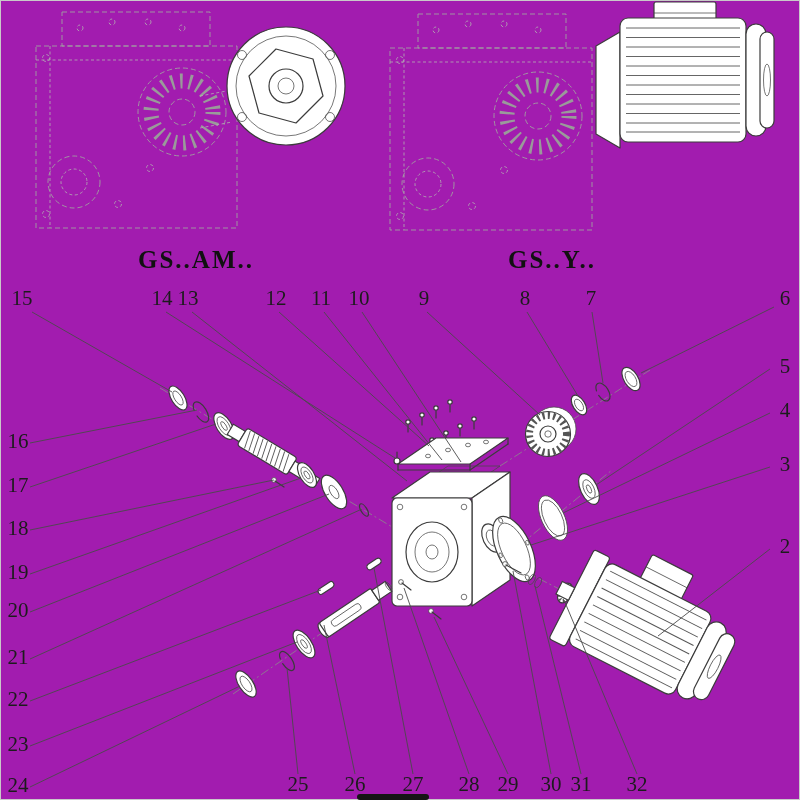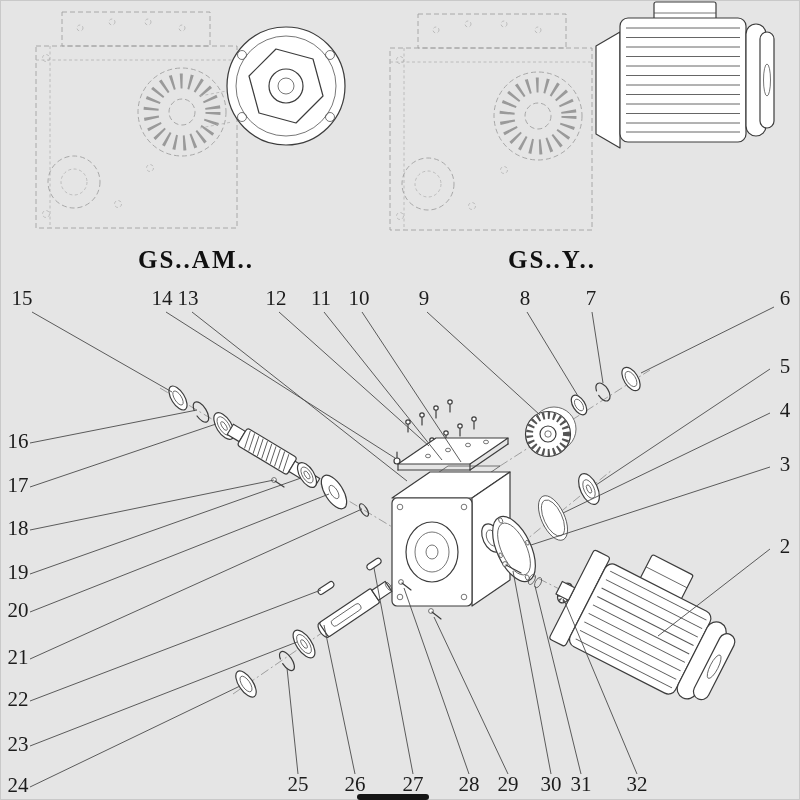--- a/index.html
+++ b/index.html
@@ -1,16 +1,16 @@
 <!DOCTYPE html>
 <html><head>
 <meta charset="utf-8">
 <style>
   html,body{margin:0;padding:0;background:#ffffff;}
-  .stage{width:800px;height:800px;position:relative;background:#e5e5e5;overflow:hidden;}
+  .stage{width:800px;height:800px;position:relative;background:#a21caf;overflow:hidden;}
   svg{display:block;}
   .callout{font-family:"Liberation Serif","DejaVu Serif",serif;font-size:21px;fill:#1c1c1c;}
   .variant{font-family:"Liberation Serif","DejaVu Serif",serif;font-size:25px;font-weight:bold;fill:#111;letter-spacing:2px;}
   .leader{stroke:#4b4b4b;stroke-width:0.9;}
   .solid{stroke:#3c3c3c;stroke-width:1.2;fill:none;stroke-linejoin:round;stroke-linecap:round;}
   .solidf{stroke:#3c3c3c;stroke-width:1.2;fill:#ffffff;stroke-linejoin:round;}
   .thin{stroke:#4a4a4a;stroke-width:0.75;fill:none;}
   .thinf{stroke:#4a4a4a;stroke-width:0.8;fill:#ffffff;}
   .phantom{stroke:#a0a0a0;stroke-width:0.9;fill:none;stroke-dasharray:5 3;}
   .phantom2{stroke:#b3b3b3;stroke-width:0.8;fill:none;stroke-dasharray:3 2.5;}

